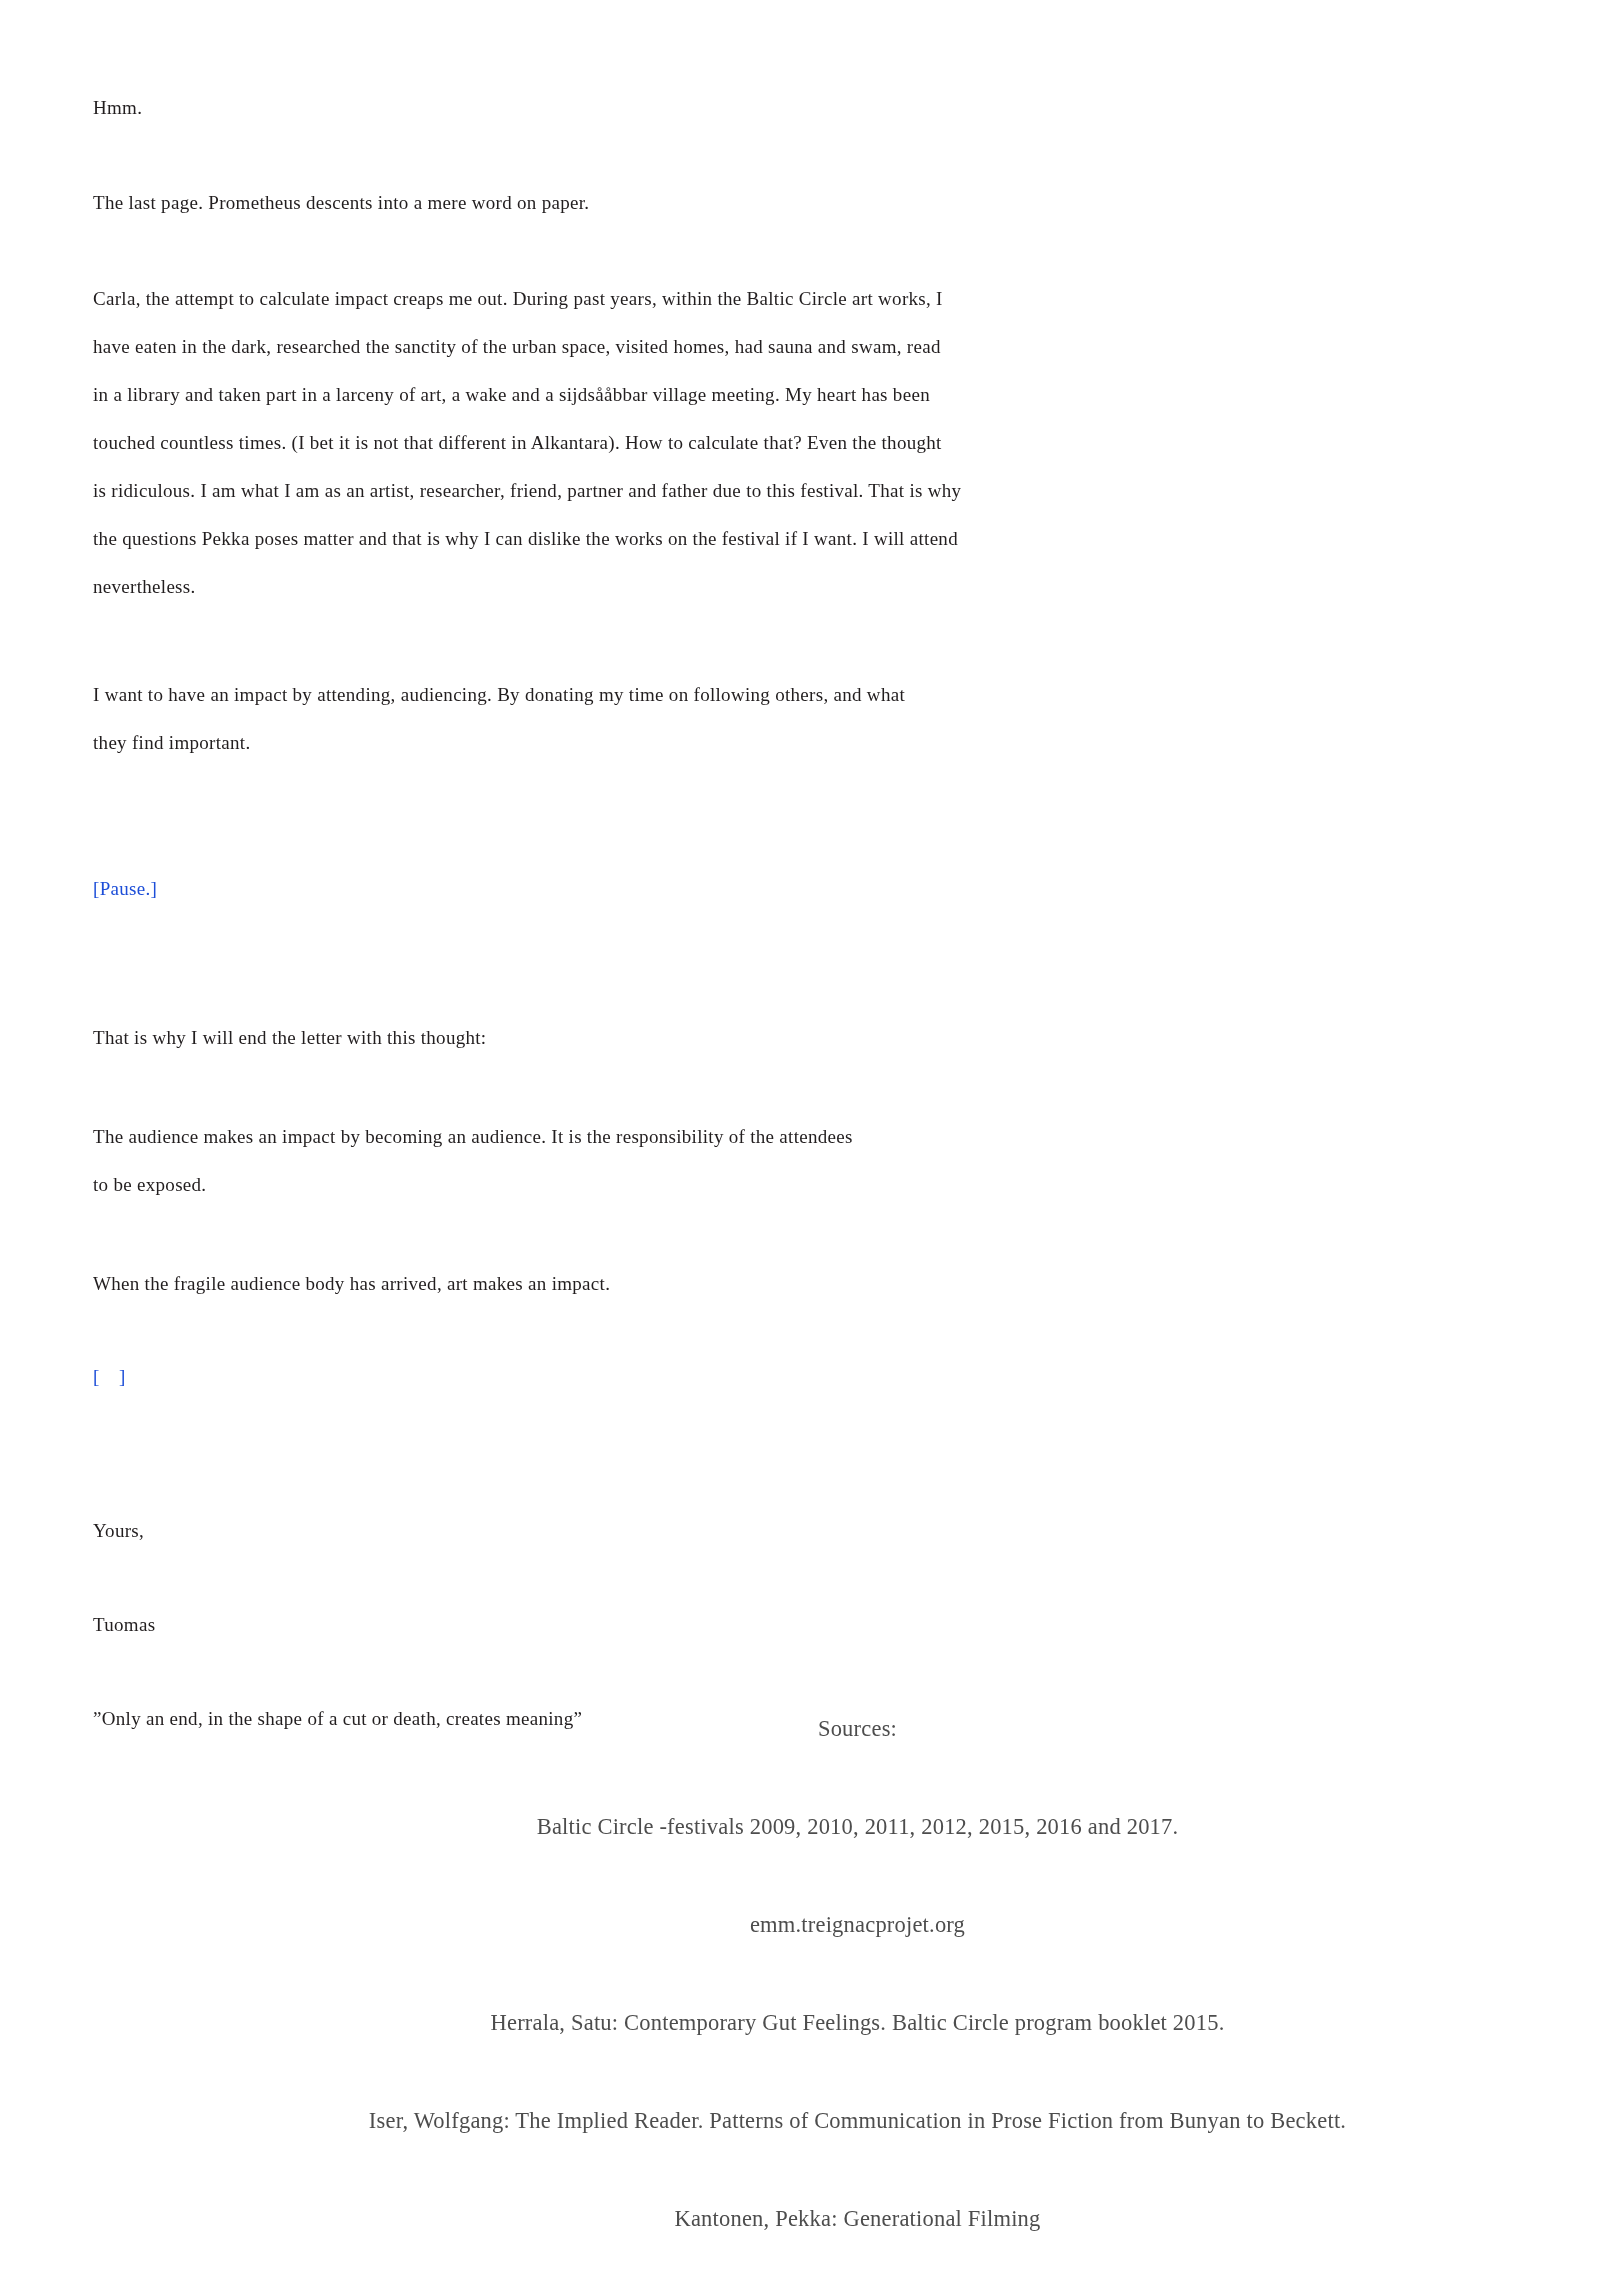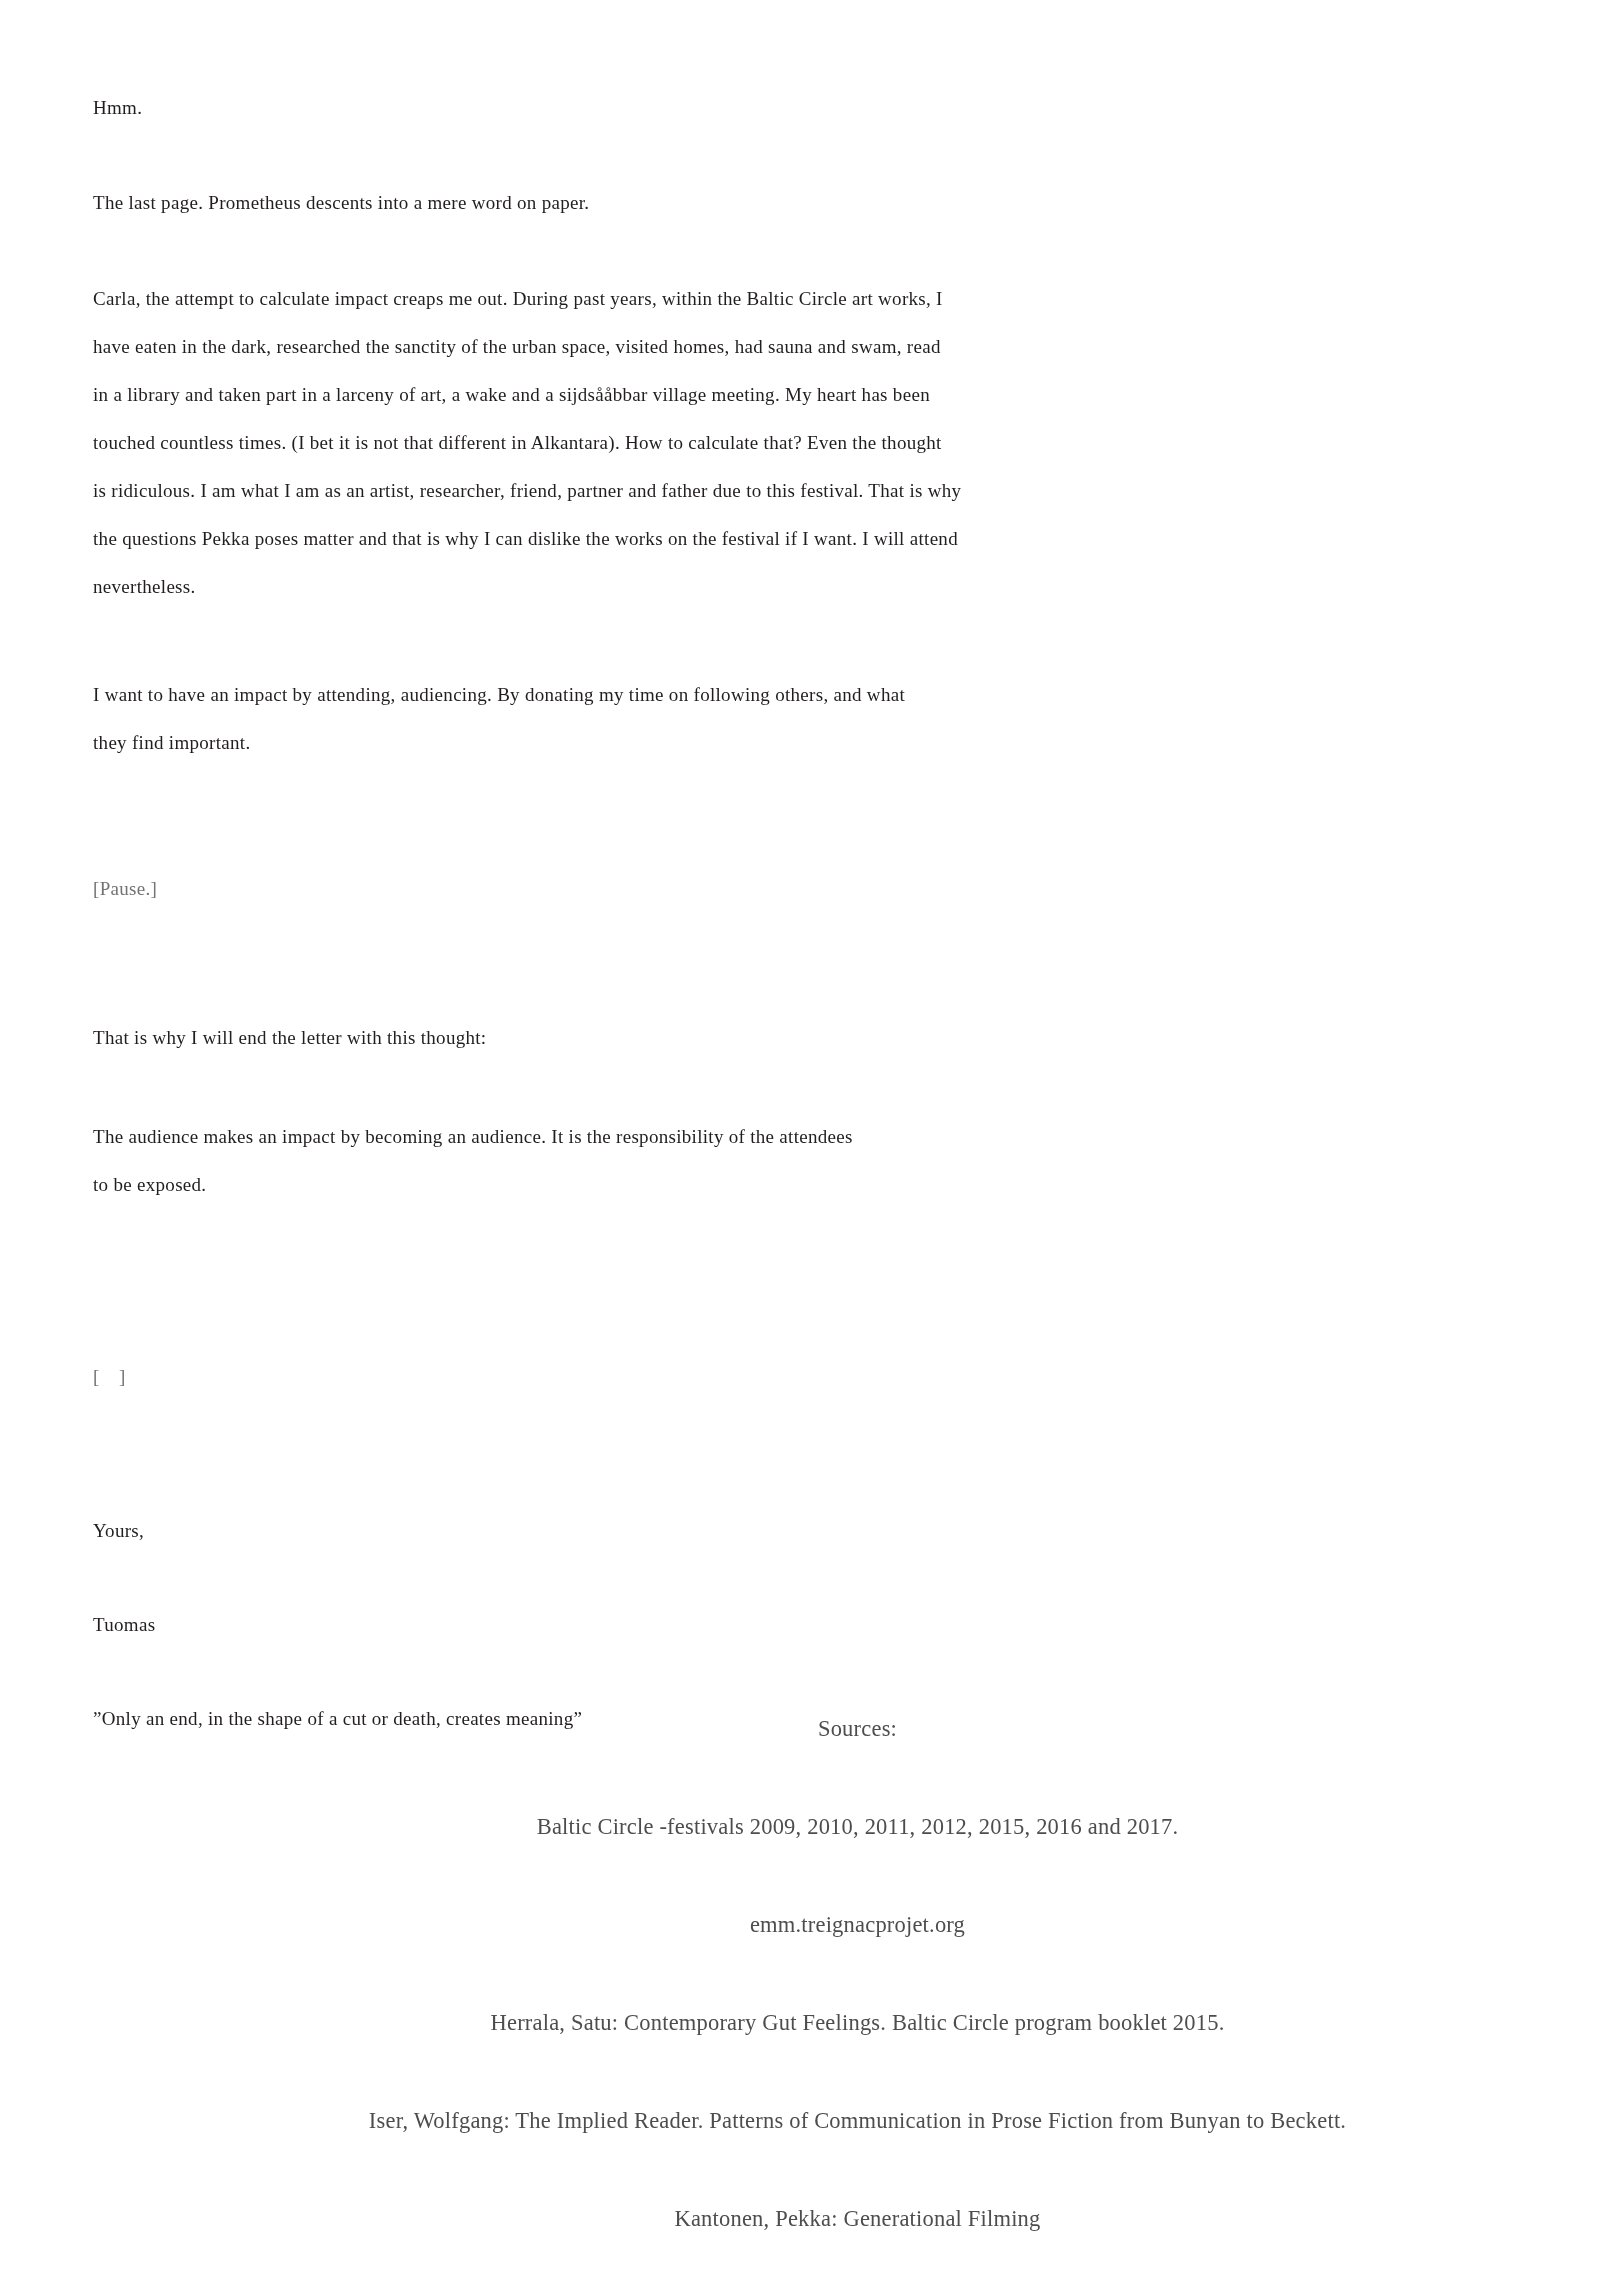--- a/index.html
+++ b/index.html
@@ -19,21 +19,21 @@
     position: absolute;
     left: 93px;
     width: 1529px;
     white-space: pre-line;
     color: #221e1f;
     font-size: 19px;
     line-height: 48px;
     letter-spacing: 0.3px;
   }
   .red {
-    color: #737373;
+    color: #1d4ed8;
   }
   .sig {
     line-height: 47px;
   }
   .quote-line {
   }
   .sources {
     color: #4d4d4d;
     font-size: 22.5px;
     line-height: 49px;
@@ -64,20 +64,21 @@
   <div class="block" style="top:671px">I want to have an impact by attending, audiencing. By donating my time on following others, and what
 they find important.</div>
 
   <div class="block red" style="top:865px">[Pause.]</div>
 
   <div class="block" style="top:1113px">The audience makes an impact by becoming an audience. It is the responsibility of the attendees
 to be exposed.</div>
 
   <div class="block" style="top:1014px">That is why I will end the letter with this thought:</div>
 
+  <div class="block" style="top:1260px">When the fragile audience body has arrived, art makes an impact.</div>
 
   <div class="block red" style="top:1353px">[ ]</div>
 
   <div class="block sig" style="top:1460px">
     <div>Yours,</div>
     <div>Tuomas</div>
     <div class="quote-line">”Only an end, in the shape of a cut or death, creates meaning”</div>
   </div>
 
   <div class="block sources" style="top:1655px">

